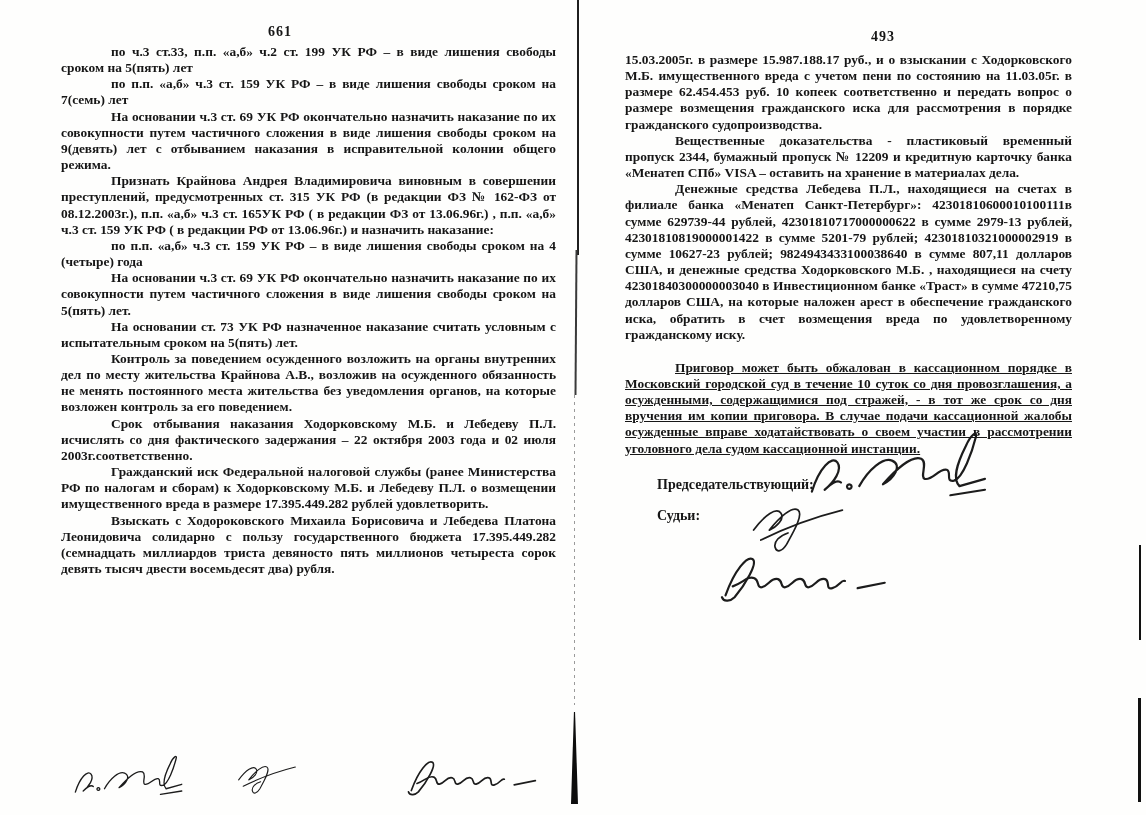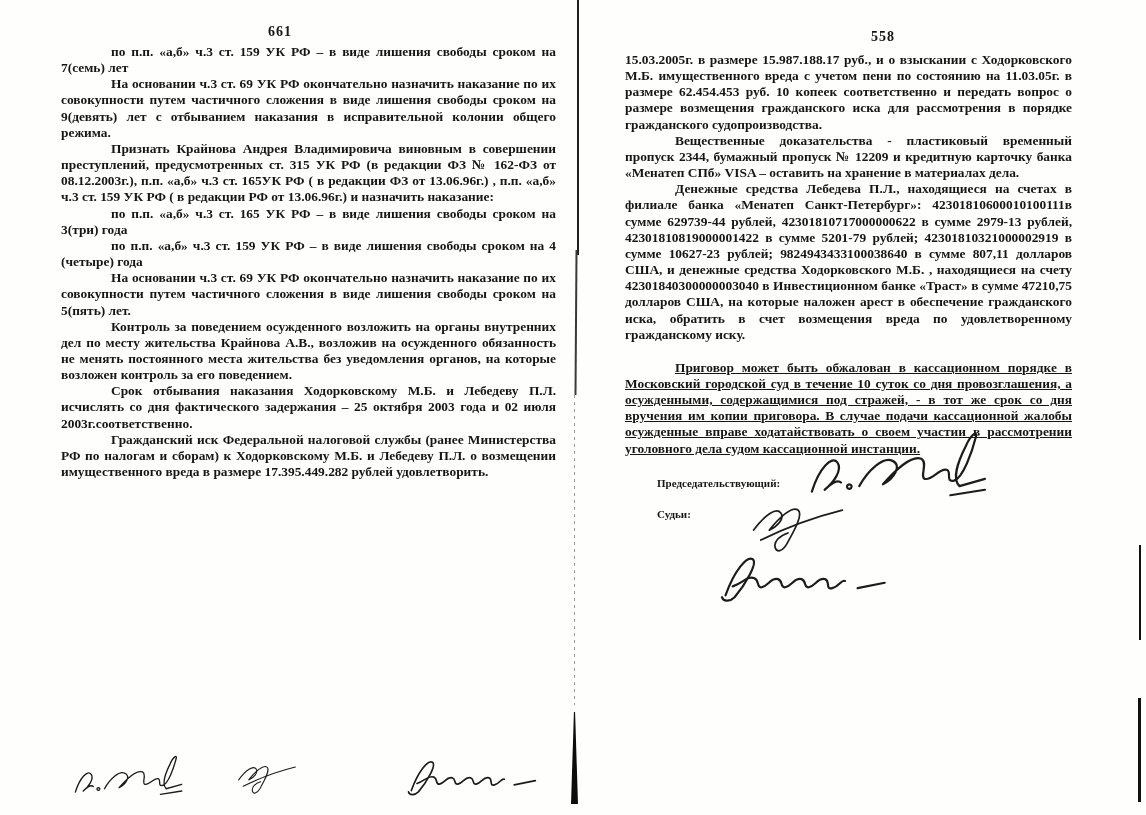--- a/index.html
+++ b/index.html
@@ -22,21 +22,21 @@
     position:absolute;
     text-align:justify;
     font-size:13.4px;
     line-height:16.15px;
   }
   .textblock p{margin:0;text-indent:50px;}
   .textblock p.noindent{text-indent:0;}
   .textblock p.gap{margin-top:17px;text-decoration:underline;}
   .siglabel{
     position:absolute;
-    font-size:11px;
+    font-size:14px;
     white-space:nowrap;
   }
   .sig{position:absolute;}
   .sig path{fill:none;stroke:#1c1c1c;stroke-width:2.4;stroke-linecap:round;stroke-linejoin:round;}
   .seam-top{position:absolute;left:577px;top:0;width:2px;height:255px;background:#1f1f1f;}
   .seam-mid{position:absolute;left:575px;top:250px;width:2px;height:145px;background:#3a3a3a;transform:rotate(0.4deg);}
   .seam-faint{position:absolute;left:574px;top:395px;width:1px;height:310px;background:repeating-linear-gradient(#9a9a9a 0 3px, transparent 3px 7px);}
   .seam-bottom{
     position:absolute;left:571px;top:712px;width:7px;height:92px;background:#0d0d0d;
     clip-path:polygon(42% 0, 58% 0, 100% 100%, 0 100%);
@@ -46,50 +46,52 @@
   .edge-2{left:1138px;top:698px;width:3px;height:104px;}
 </style>
 </head>
 <body>
 
 <div class="scan">
 
   <div>
     <div class="pagenum" style="left:268px;top:24px;">661</div>
     <div class="textblock" style="left:61px;top:44px;width:495px;">
+      <p>по ч.3 ст.33, п.п. «а,б» ч.2 ст. 199 УК РФ – в виде лишения свободы сроком на 5(пять) лет</p>
       <p>по п.п. «а,б» ч.3 ст. 159 УК РФ – в виде лишения свободы сроком на 7(семь) лет</p>
       <p>На основании ч.3 ст. 69 УК РФ окончательно назначить наказание по их совокупности путем частичного сложения в виде лишения свободы сроком на 9(девять) лет с отбыванием наказания в исправительной колонии общего режима.</p>
       <p>Признать Крайнова Андрея Владимировича виновным в совершении преступлений, предусмотренных ст. 315 УК РФ (в редакции ФЗ № 162-ФЗ от 08.12.2003г.), п.п. «а,б» ч.3 ст. 165УК РФ ( в редакции ФЗ от 13.06.96г.) , п.п. «а,б» ч.3 ст. 159 УК РФ ( в редакции РФ от 13.06.96г.) и назначить наказание:</p>
-      <p>по п.п. «а,б» ч.3 ст. 165 УК РФ – в виде лишения свободы сроком на 3(три) года</p>
       <p>по п.п. «а,б» ч.3 ст. 159 УК РФ – в виде лишения свободы сроком на 4 (четыре) года</p>
       <p>На основании ч.3 ст. 69 УК РФ окончательно назначить наказание по их совокупности путем частичного сложения в виде лишения свободы сроком на 5(пять) лет.</p>
+      <p>На основании ст. 73 УК РФ назначенное наказание считать условным с испытательным сроком на 5(пять) лет.</p>
       <p>Контроль за поведением осужденного возложить на органы внутренних дел по месту жительства Крайнова А.В., возложив на осужденного обязанность не менять постоянного места жительства без уведомления органов, на которые возложен контроль за его поведением.</p>
-      <p>Срок отбывания наказания Ходорковскому М.Б. и Лебедеву П.Л. исчислять со дня фактического задержания – 25 октября 2003 года и 02 июля 2003г.соответственно.</p>
+      <p>Срок отбывания наказания Ходорковскому М.Б. и Лебедеву П.Л. исчислять со дня фактического задержания – 22 октября 2003 года и 02 июля 2003г.соответственно.</p>
       <p>Гражданский иск Федеральной налоговой службы (ранее Министерства РФ по налогам и сборам) к Ходорковскому М.Б. и Лебедеву П.Л. о возмещении имущественного вреда в размере 17.395.449.282 рублей удовлетворить.</p>
+      <p>Взыскать с Ходороковского Михаила Борисовича и Лебедева Платона Леонидовича солидарно с пользу государственного бюджета 17.395.449.282 (семнадцать миллиардов триста девяносто пять миллионов четыреста сорок девять тысяч двести восемьдесят два) рубля.</p>
     </div>
 
     <svg class="sig" style="left:72px;top:750px;" width="112" height="54" viewBox="0 0 200 90">
       <path d="M6,72 C14,46 28,32 34,40 C40,48 30,62 20,70 C26,64 34,58 38,62"></path>
       <path d="M47,69 a2.5,2.5 0 1 1 .2,0"></path>
       <path d="M58,66 C68,48 84,34 94,38 C106,43 96,58 84,64 C98,48 116,32 126,36 C134,40 124,56 130,58 C138,60 146,46 154,48 C160,50 152,62 162,60 C172,57 182,28 186,12 C188,5 181,8 175,22 C165,42 160,58 168,66 L196,58"></path>
       <path d="M158,76 L196,70"></path>
     </svg>
     <svg class="sig" style="left:235px;top:746px;" width="64" height="60" viewBox="0 0 140 95">
       <path d="M8,56 C24,34 40,24 46,32 C52,40 40,52 30,56 C44,38 62,22 70,28 C78,34 64,58 54,76 C48,86 40,88 38,80 C36,72 44,64 56,60"></path>
       <path d="M18,70 C50,54 92,38 132,28"></path>
     </svg>
     <svg class="sig" style="left:393px;top:752px;" width="148" height="46" viewBox="0 0 210 60">
       <path d="M26,52 C36,24 50,8 56,12 C62,16 48,40 36,54 C32,58 24,60 22,54"></path>
       <path d="M34,42 C46,38 50,30 58,33 C64,36 60,44 66,43 C74,41 76,32 84,34 C90,36 86,44 92,43 C100,41 102,32 110,34 C116,36 112,44 118,43 C126,41 128,32 136,34 C142,36 136,46 144,44 C152,42 154,34 158,36"></path>
       <path d="M172,44 L202,38"></path>
     </svg>
   </div>
 
   <div>
-    <div class="pagenum" style="left:871px;top:29px;">558</div>
+    <div class="pagenum" style="left:871px;top:29px;">493</div>
     <div class="textblock" style="left:625px;top:52px;width:447px;">
       <p class="noindent">15.03.2005г. в размере 15.987.188.17 руб., и о взыскании с Ходорковского М.Б. имущественного вреда с учетом пени по состоянию на 11.03.05г. в размере 62.454.453 руб. 10 копеек соответственно и передать вопрос о размере возмещения гражданского иска для рассмотрения в порядке гражданского судопроизводства.</p>
       <p>Вещественные доказательства - пластиковый временный пропуск 2344, бумажный пропуск № 12209 и кредитную карточку банка «Менатеп СПб» VISA – оставить на хранение в материалах дела.</p>
       <p>Денежные средства Лебедева П.Л., находящиеся на счетах в филиале банка «Менатеп Санкт-Петербург»: 42301810600010100111в сумме 629739-44 рублей, 42301810717000000622 в сумме 2979-13 рублей, 42301810819000001422 в сумме 5201-79 рублей; 42301810321000002919 в сумме 10627-23 рублей; 9824943433100038640 в сумме 807,11 долларов США, и денежные средства Ходорковского М.Б. , находящиеся на счету 42301840300000003040 в Инвестиционном банке «Траст» в сумме 47210,75 долларов США, на которые наложен арест в обеспечение гражданского иска, обратить в счет возмещения вреда по удовлетворенному гражданскому иску.</p>
       <p class="gap">Приговор может быть обжалован в кассационном порядке в Московский городской суд в течение 10 суток со дня провозглашения, а осужденными, содержащимися под стражей, - в тот же срок со дня вручения им копии приговора. В случае подачи кассационной жалобы осужденные вправе ходатайствовать о своем участии в рассмотрении уголовного дела судом кассационной инстанции.</p>
     </div>
 
     <div class="siglabel" style="left:657px;top:477px;">Председательствующий:</div>
     <div class="siglabel" style="left:657px;top:508px;">Судьи:</div>
 

